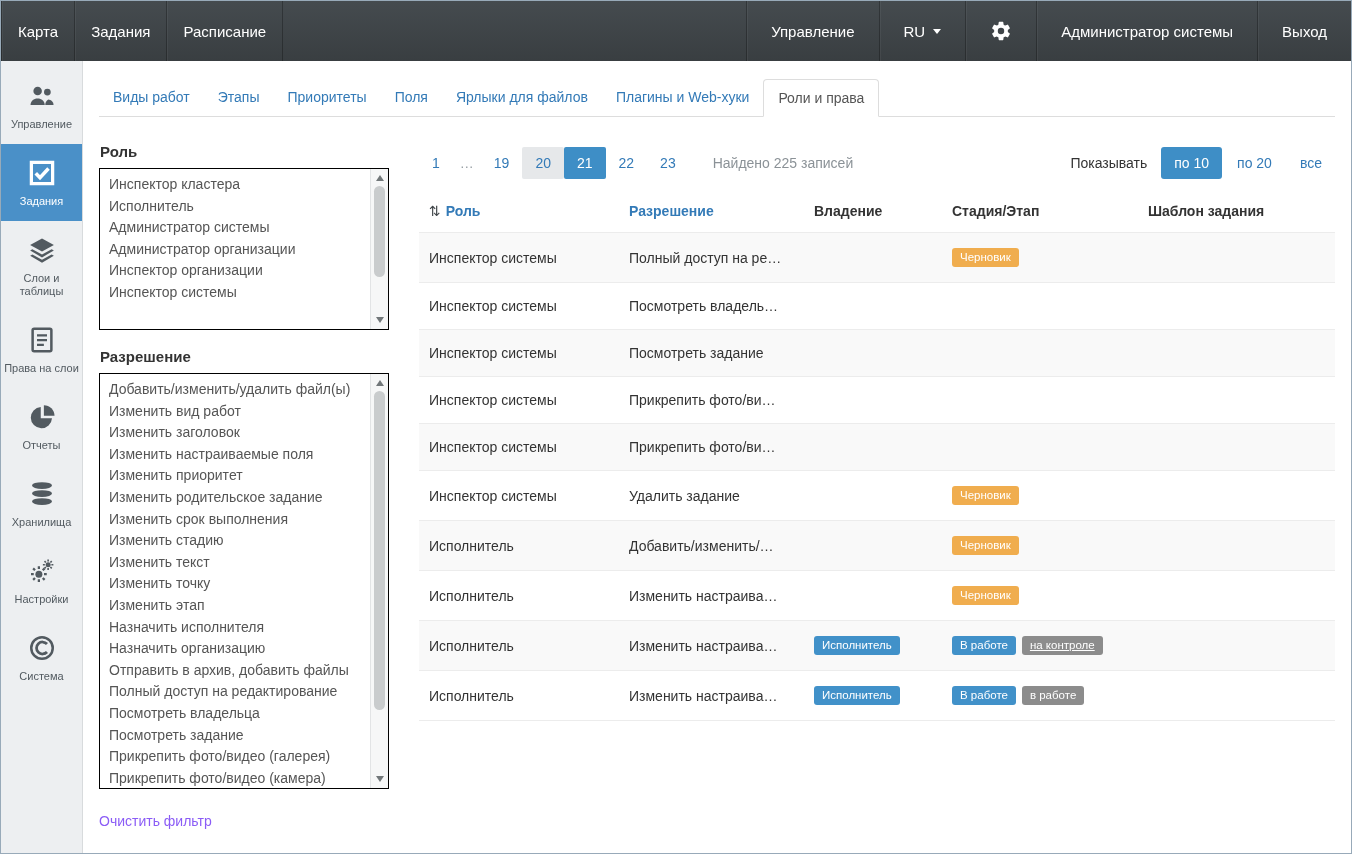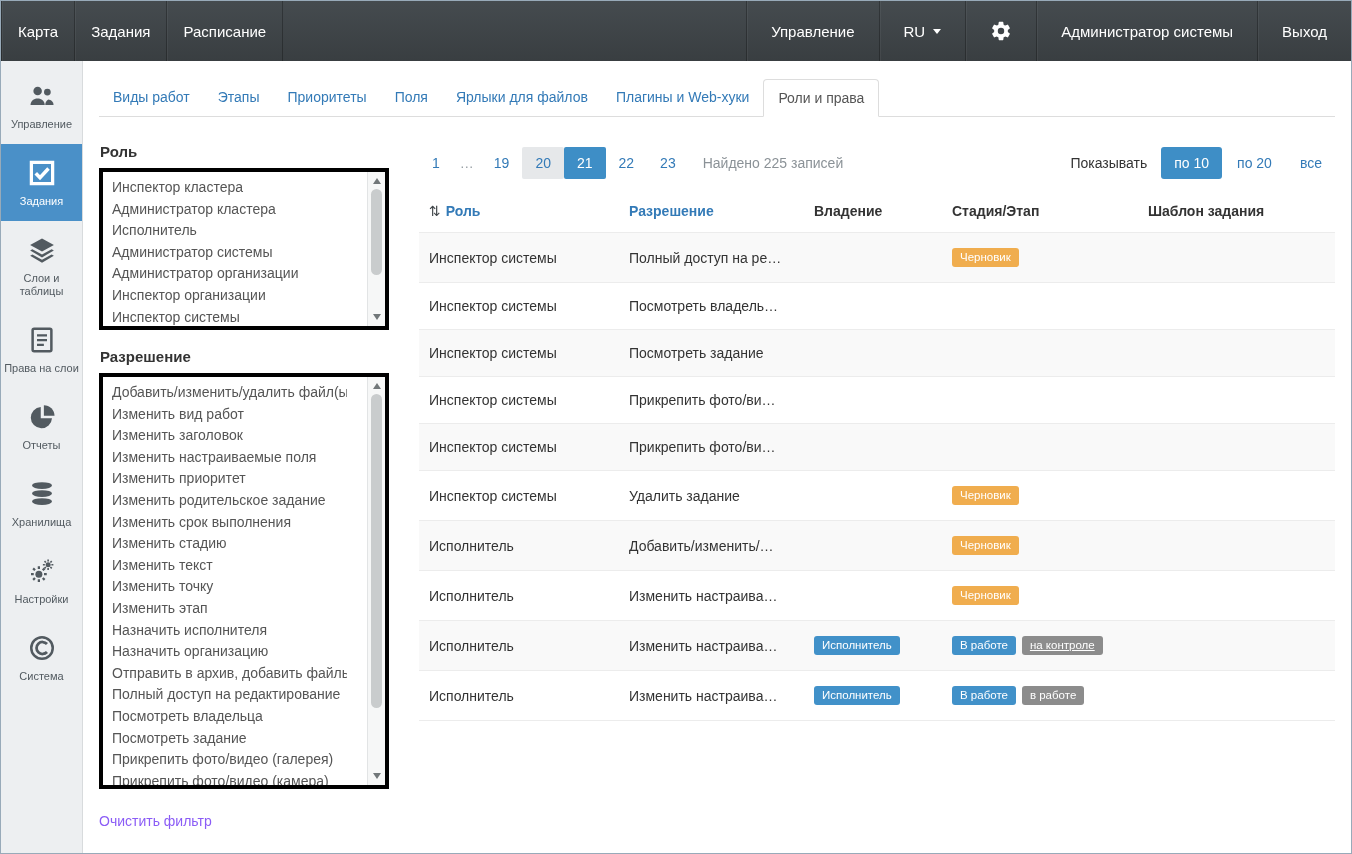--- a/index.html
+++ b/index.html
@@ -38,21 +38,21 @@
   .tabs{display:flex;border-bottom:1px solid #ddd;}
   .tab{padding:10px 14px;font-size:14px;color:#337ab7;cursor:pointer;margin-bottom:-1px;white-space:nowrap;}
   .tab.active{color:#555;background:#fff;border:1px solid #ddd;border-bottom:1px solid #fff;
     border-radius:4px 4px 0 0;cursor:default;}
   .content{display:flex;gap:30px;margin-top:26px;}
 
   
   .filters{width:290px;flex:none;}
   .filter-label{font-size:15px;font-weight:bold;color:#333;margin:0 0 8px 1px;}
   .filter-label.second{margin-top:18px;}
-  .listbox{border:4px solid #000000;background:#fff;display:flex;box-sizing:border-box;}
+  .listbox{border:1px solid #000000;background:#fff;display:flex;box-sizing:border-box;}
   .listbox.role{height:162px;}
   .listbox.perm{height:416px;gap:20px;}
   .list-items{flex:1;overflow:hidden;padding:5px 4px 5px 9px;min-width:0;}
   .list-item{font-size:14px;color:#555;line-height:21.6px;white-space:nowrap;cursor:pointer;}
   .vscroll{width:17px;flex:none;background:#f6f7f7;border-left:1px solid #e2e4e5;display:flex;
     flex-direction:column;align-items:center;padding:3px 0;}
   .arr{width:0;height:0;border-left:4px solid transparent;border-right:4px solid transparent;margin:3px 0;cursor:pointer;}
   .arr.up{border-bottom:6px solid #717779;}
   .arr.down{border-top:6px solid #717779;}
   .track{flex:1;width:100%;display:flex;justify-content:center;padding:2px 0;}
@@ -61,21 +61,21 @@
   .listbox.perm .thumb{height:84%;}
   .clear-link{display:inline-block;margin-top:24px;font-size:14px;color:#8b5cf6;cursor:pointer;}
 
   
   .table-area{flex:1;min-width:0;}
   .pagination-row{display:flex;align-items:center;height:40px;}
   .page{font-size:14px;color:#337ab7;padding:8px 13px;border-radius:2px;cursor:pointer;}
   .page.ellipsis{color:#98a0a5;cursor:default;padding:8px 7px;}
   .page.adjacent{background:#e6e8ea;}
   .page.current{background:#3e8ec6;color:#fff;cursor:default;}
-  .found{margin-left:14px;font-size:14px;color:#8b9297;}
+  .found{margin-left:24px;font-size:14px;color:#8b9297;}
   .show-group{margin-left:auto;display:flex;align-items:center;}
   .show-label{font-size:14px;color:#333;margin-right:12px;}
   .size-btn{font-size:14px;color:#337ab7;padding:8px 13px;border-radius:3px;cursor:pointer;margin-left:2px;}
   .size-btn.active{background:#3e8ec6;color:#fff;cursor:default;}
 
   table.grid{width:100%;border-collapse:collapse;table-layout:fixed;margin-top:6px;}
   .grid th{text-align:left;font-size:14px;font-weight:bold;color:#333;padding:14px 10px 13px;overflow:hidden;white-space:nowrap;}
   .grid th.sortable{color:#337ab7;cursor:pointer;}
   .sort-icon{color:#41464a;margin-right:5px;font-weight:normal;}
   .grid tbody tr{border-top:1px solid #ececec;}
@@ -210,21 +210,20 @@
         <div class="tab">Плагины и Web-хуки</div>
         <div class="tab active">Роли и права</div>
       </div>
 
     <div class="content">
       <div class="filters">
         <div class="filter-label">Роль</div>
         <div class="listbox role">
           <div class="list-items" id="role-list">
               <div class="list-item">Инспектор кластера</div>
-              <div class="list-item">Администратор кластера</div>
               <div class="list-item">Исполнитель</div>
               <div class="list-item">Администратор системы</div>
               <div class="list-item">Администратор организации</div>
               <div class="list-item">Инспектор организации</div>
               <div class="list-item">Инспектор системы</div>
             </div>
           <div class="vscroll">
             <div class="arr up"></div>
             <div class="track">
                 <div class="thumb"></div>

